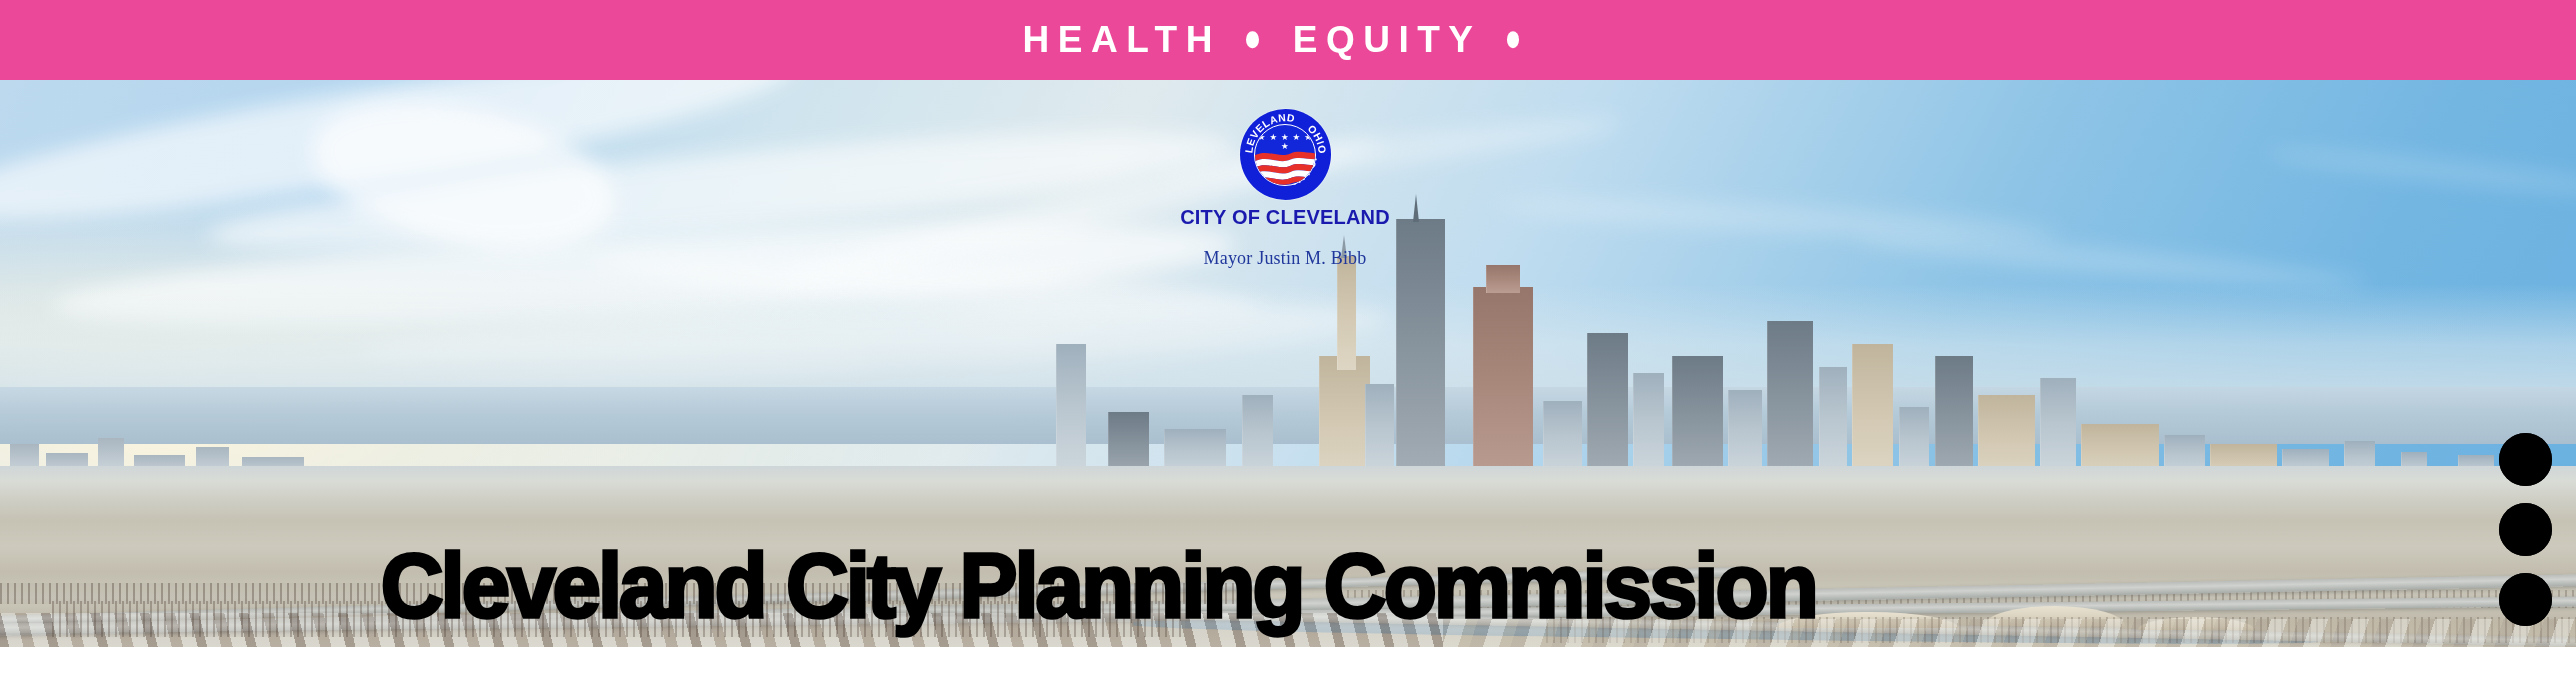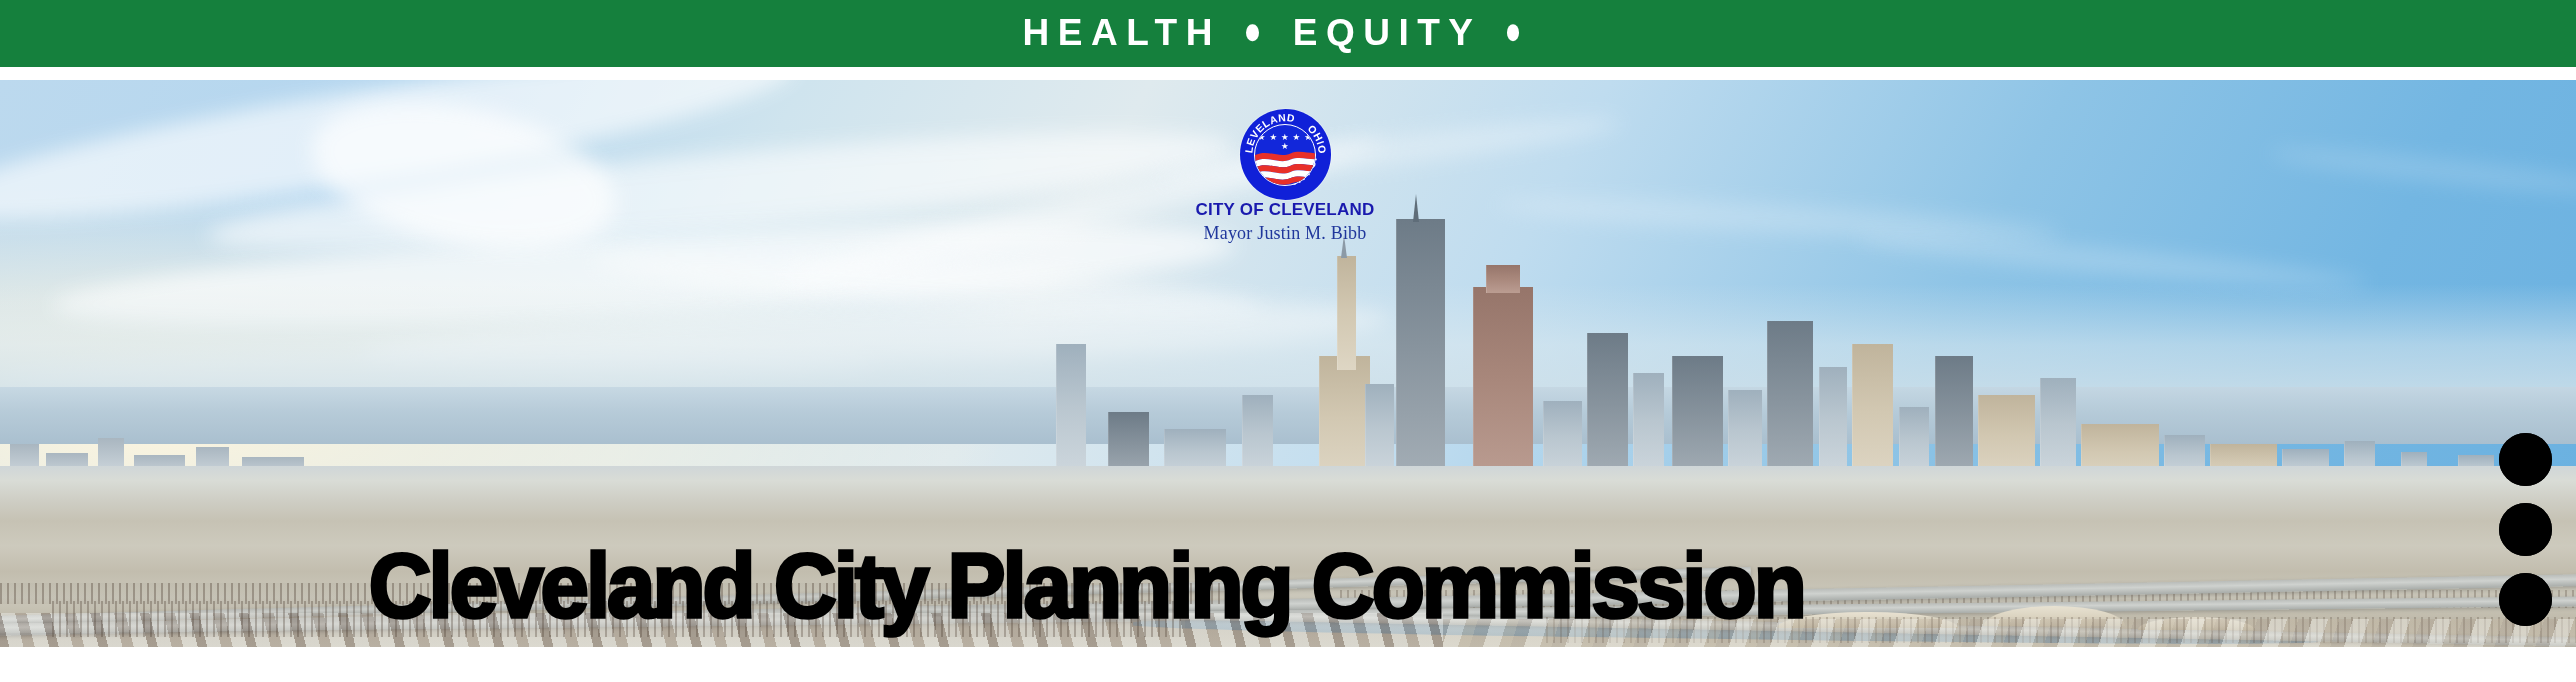--- a/index.html
+++ b/index.html
@@ -13,22 +13,22 @@
 
   #page {
     position:relative;
     width:2576px; height:682px;
     background:#ffffff;
   }
 
   
   #tagline-bar {
     position:absolute; left:0; top:0;
-    width:2576px; height:67px;
-    background:#15803d;
+    width:2576px; height:80px;
+    background:#ec4899;
     display:flex; align-items:center; justify-content:center;
     z-index:60;
   }
   #tagline-inner {
     display:flex; align-items:center;
     transform:translateY(-0.8px);
   }
   .tagline-word {
     color:#ffffff;
     font-family:"Liberation Sans", sans-serif;
@@ -224,44 +224,44 @@
     position:absolute; left:0; top:8.5px; width:100%;
     text-align:center;
     color:#ffffff; font-size:8.5px; letter-spacing:0.8px;
     line-height:1;
   }
   #seal .flag {
     position:absolute; left:-3.1px; top:20px;
     width:71px; height:40px;
   }
   #seal-name {
-    margin-top:1px;
+    margin-top:7px;
     color:#1a1aae;
     font-family:"Liberation Sans", sans-serif;
     font-weight:bold;
-    font-size:17px;
+    font-size:20px;
     letter-spacing:0.2px;
     line-height:1.05;
     white-space:nowrap;
     text-align:center;
   }
   #seal-mayor {
-    margin-top:5px;
+    margin-top:21px;
     color:#20379c;
     font-family:"Liberation Serif", serif;
     font-size:18px;
     letter-spacing:0.2px;
     line-height:1.05;
     white-space:nowrap;
     text-align:right;
   }
 
   
   #headline {
-    position:absolute; left:4px; top:460px;
+    position:absolute; left:16px; top:460px;
     width:2164px;
     text-align:center;
     z-index:40;
     pointer-events:none;
   }
   #headline span {
     display:inline-block;
     color:#000000;
     font-family:"Liberation Sans", sans-serif;
     font-weight:bold;

